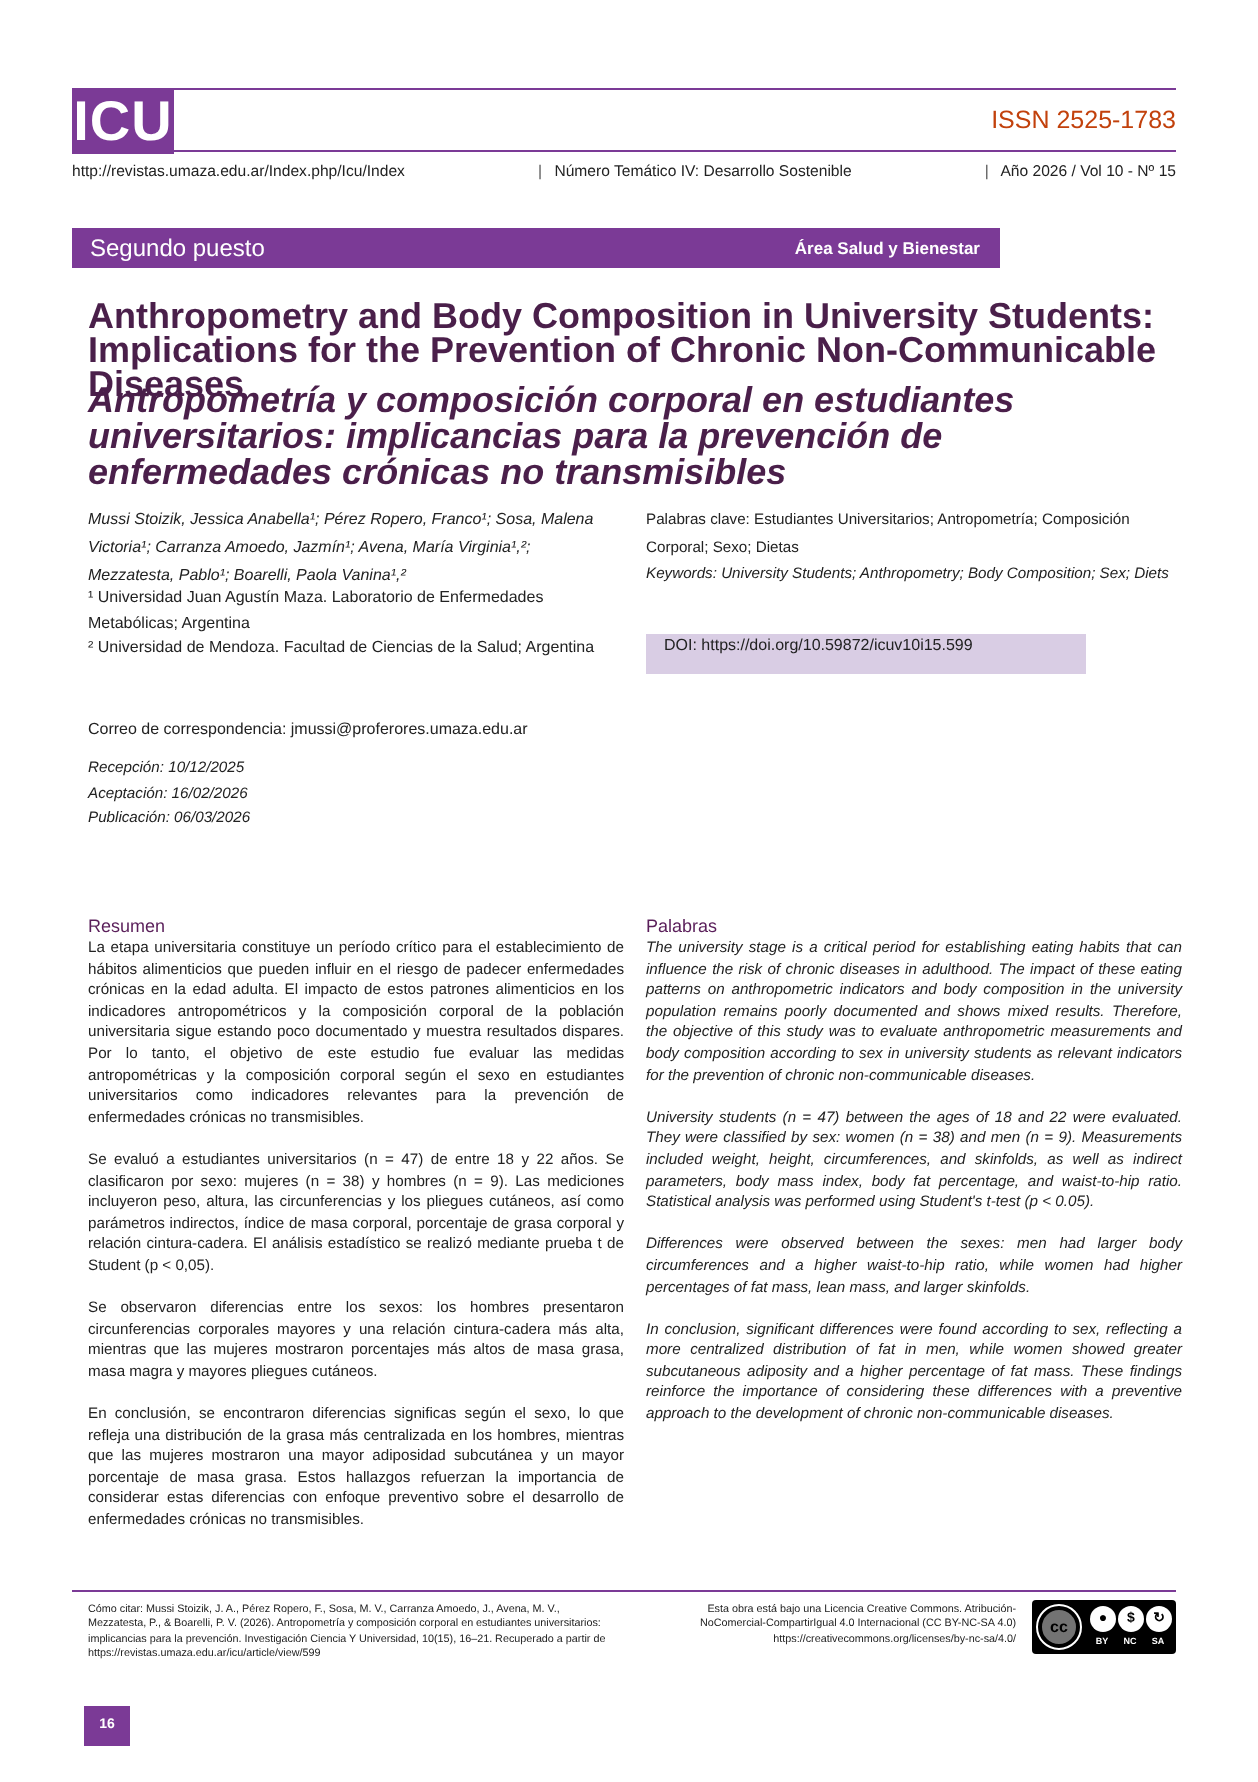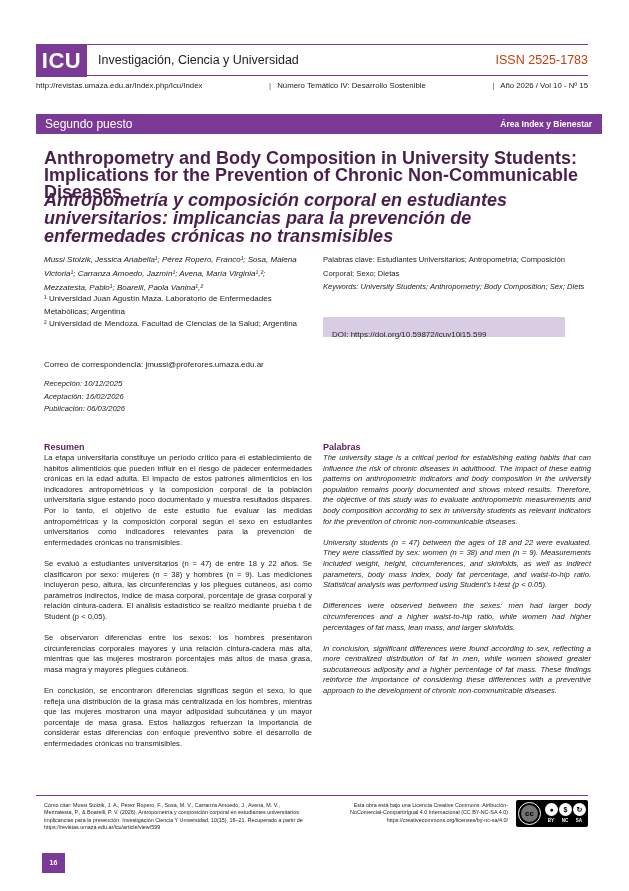--- a/index.html
+++ b/index.html
@@ -2,91 +2,90 @@
 <html><head>
   <meta charset="utf-8">
   <style>
     * { box-sizing: border-box; margin: 0; padding: 0; }
     html, body { width: 629px; height: 891px; background: #ffffff; overflow: hidden; }
     body { position: relative; font-family: "Liberation Sans", sans-serif; color: #1a1a1a; }
 
     .header { position: absolute; left: 36px; top: 44px; width: 552px; height: 32px;
       border-top: 1px solid #7b3a96; border-bottom: 1px solid #7b3a96; }
     .logo { position: absolute; left: 0; top: -1px; width: 51px; height: 33px; background: #7b3a96;
-      color: #fff; font-weight: bold; font-size: 22px; text-align: center; line-height: 33px; letter-spacing: 0.5px; }
+      color: #fff; font-weight: bold; font-size: 28px; text-align: center; line-height: 33px; letter-spacing: 0.5px; }
     .journal-name { position: absolute; left: 62px; top: 8px; font-size: 12.5px; color: #222; }
     .issn { position: absolute; right: 0; top: 8px; font-size: 12.5px; color: #c2410c; }
 
     .meta-line { position: absolute; left: 36px; top: 81px; width: 552px; font-size: 7.8px; color: #222;
       display: flex; justify-content: space-between; white-space: nowrap; }
     .meta-line .sep { color: #555; padding: 0 4px; }
 
-    .band { position: absolute; left: 36px; top: 114px; width: 566px; height: 20px; background: #7b3a96; color: #fff; }
+    .band { position: absolute; left: 36px; top: 114px; width: 464px; height: 20px; background: #7b3a96; color: #fff; }
     .band .left { position: absolute; left: 9px; top: 3px; font-size: 12px; }
     .band .right { position: absolute; right: 10px; top: 5px; font-size: 8.5px; font-weight: bold; }
 
     .title-en { position: absolute; left: 44px; top: 150px; width: 540px; font-size: 18px; font-weight: bold;
       color: #4a1f4a; line-height: 17px; }
     .title-es { position: absolute; left: 44px; top: 191px; width: 540px; font-size: 18px; font-style: italic;
       color: #4a1f4a; line-height: 18px; }
 
     .authors { position: absolute; left: 44px; top: 253px; width: 255px; font-size: 8px; font-style: italic; line-height: 14px; color: #222; }
     .affil { position: absolute; left: 44px; top: 293px; width: 262px; font-size: 8px; line-height: 12.5px; color: #222; }
     .affil p { margin-bottom: 0; }
     .corresp { position: absolute; left: 44px; top: 360px; font-size: 8px; color: #222; }
     .dates { position: absolute; left: 44px; top: 378px; font-size: 7.6px; font-style: italic; line-height: 12.5px; color: #222; }
 
     .keywords { position: absolute; left: 323px; top: 253px; width: 262px; font-size: 7.6px; line-height: 13.5px; color: #222; }
     .keywords em { font-style: italic; }
-    .doi { position: absolute; left: 323px; top: 317px; width: 242px; height: 20px; background: #d9cde4;
-      font-size: 8px; color: #222; padding: 13px 0 0 9px; }
+    .doi { position: absolute; left: 323px; top: 317px; width: 220px; height: 20px; background: #d9cde4;
+      font-size: 8px; color: #222; padding: 1px 0 0 9px; }
 
     .col { position: absolute; top: 442px; width: 268px; font-size: 7.6px; line-height: 10.6px; color: #222; text-align: justify; }
     .col.left { left: 44px; }
     .col.right { left: 323px; font-style: italic; }
-    .col h3 { font-size: 9px; font-weight: bold; color: #5a1f5a; font-style: normal; line-height: 10px; margin-bottom: 1px; }
+    .col h3 { font-size: 9px; font-weight: normal; color: #5a1f5a; font-style: normal; line-height: 10px; margin-bottom: 1px; margin-top: 16px; }
     .col p { margin-bottom: 10.6px; }
 
     .footer { position: absolute; left: 36px; top: 795px; width: 552px; border-top: 1px solid #7b3a96; }
     .cite { position: absolute; left: 8px; top: 6px; width: 265px; font-size: 5.4px; line-height: 7.4px; color: #222; }
     .license { position: absolute; left: 300px; top: 6px; width: 172px; font-size: 5.4px; line-height: 7.4px; text-align: right; color: #222; }
     .cc-badge { position: absolute; left: 480px; top: 4px; width: 72px; height: 27px; background: #000; border-radius: 2px; }
     .cc-badge .cc-main { position: absolute; left: 3px; top: 3px; width: 21px; height: 21px; border-radius: 50%; background: #737373; border: 2px solid #000;
       color: #000; font-weight: bold; font-size: 8px; text-align: center; line-height: 17px; outline: 1px solid #fff; }
     .cc-badge .cc-icon { position: absolute; top: 3px; width: 13px; height: 13px; border-radius: 50%; background: #fff; color: #000;
       font-size: 7px; text-align: center; line-height: 13px; font-weight: bold; }
     .cc-badge .cc-lbl { position: absolute; top: 18px; font-size: 4.5px; color: #fff; font-weight: bold; width: 14px; text-align: center; }
 
     .page-num { position: absolute; left: 42px; top: 853px; width: 23px; height: 20px; background: #7b3a96; color: #fff;
       font-size: 7px; font-weight: bold; text-align: center; line-height: 20px; }
   </style>
 </head>
 <body>
 
 <div class="header">
   <div class="logo">ICU</div>
-  <div class="journal-name">Investigación, Ciencia y Universidad</div>
   <div class="issn">ISSN 2525-1783</div>
 </div>
 
 <div class="meta-line">
   <span>http://revistas.umaza.edu.ar/Index.php/Icu/Index</span>
   <span>
     <span class="sep">|</span>
     <span>Número Temático IV: Desarrollo Sostenible</span>
   </span>
   <span>
     <span class="sep">|</span>
     <span>Año 2026 /  Vol 10 - Nº 15</span>
   </span>
 </div>
 
 <div class="band">
   <span class="left">Segundo puesto</span>
-  <span class="right">Área Index y Bienestar</span>
+  <span class="right">Área Salud y Bienestar</span>
 </div>
 
 <h1 class="title-en">Anthropometry and Body Composition in University Students: Implications for the Prevention of Chronic Non-Communicable Diseases</h1>
 <h2 class="title-es">Antropometría y composición corporal en estudiantes universitarios: implicancias para la prevención de enfermedades crónicas no transmisibles</h2>
 
 <div class="authors">Mussi Stoizik, Jessica Anabella¹; Pérez Ropero, Franco¹; Sosa, Malena Victoria¹; Carranza Amoedo, Jazmín¹; Avena, María Virginia¹,²; Mezzatesta, Pablo¹; Boarelli, Paola Vanina¹,²</div>
 
 <div class="affil">
   <p>¹ Universidad Juan Agustín Maza. Laboratorio de Enfermedades Metabólicas; Argentina</p>
   <p>² Universidad de Mendoza. Facultad de Ciencias de la Salud; Argentina</p>

